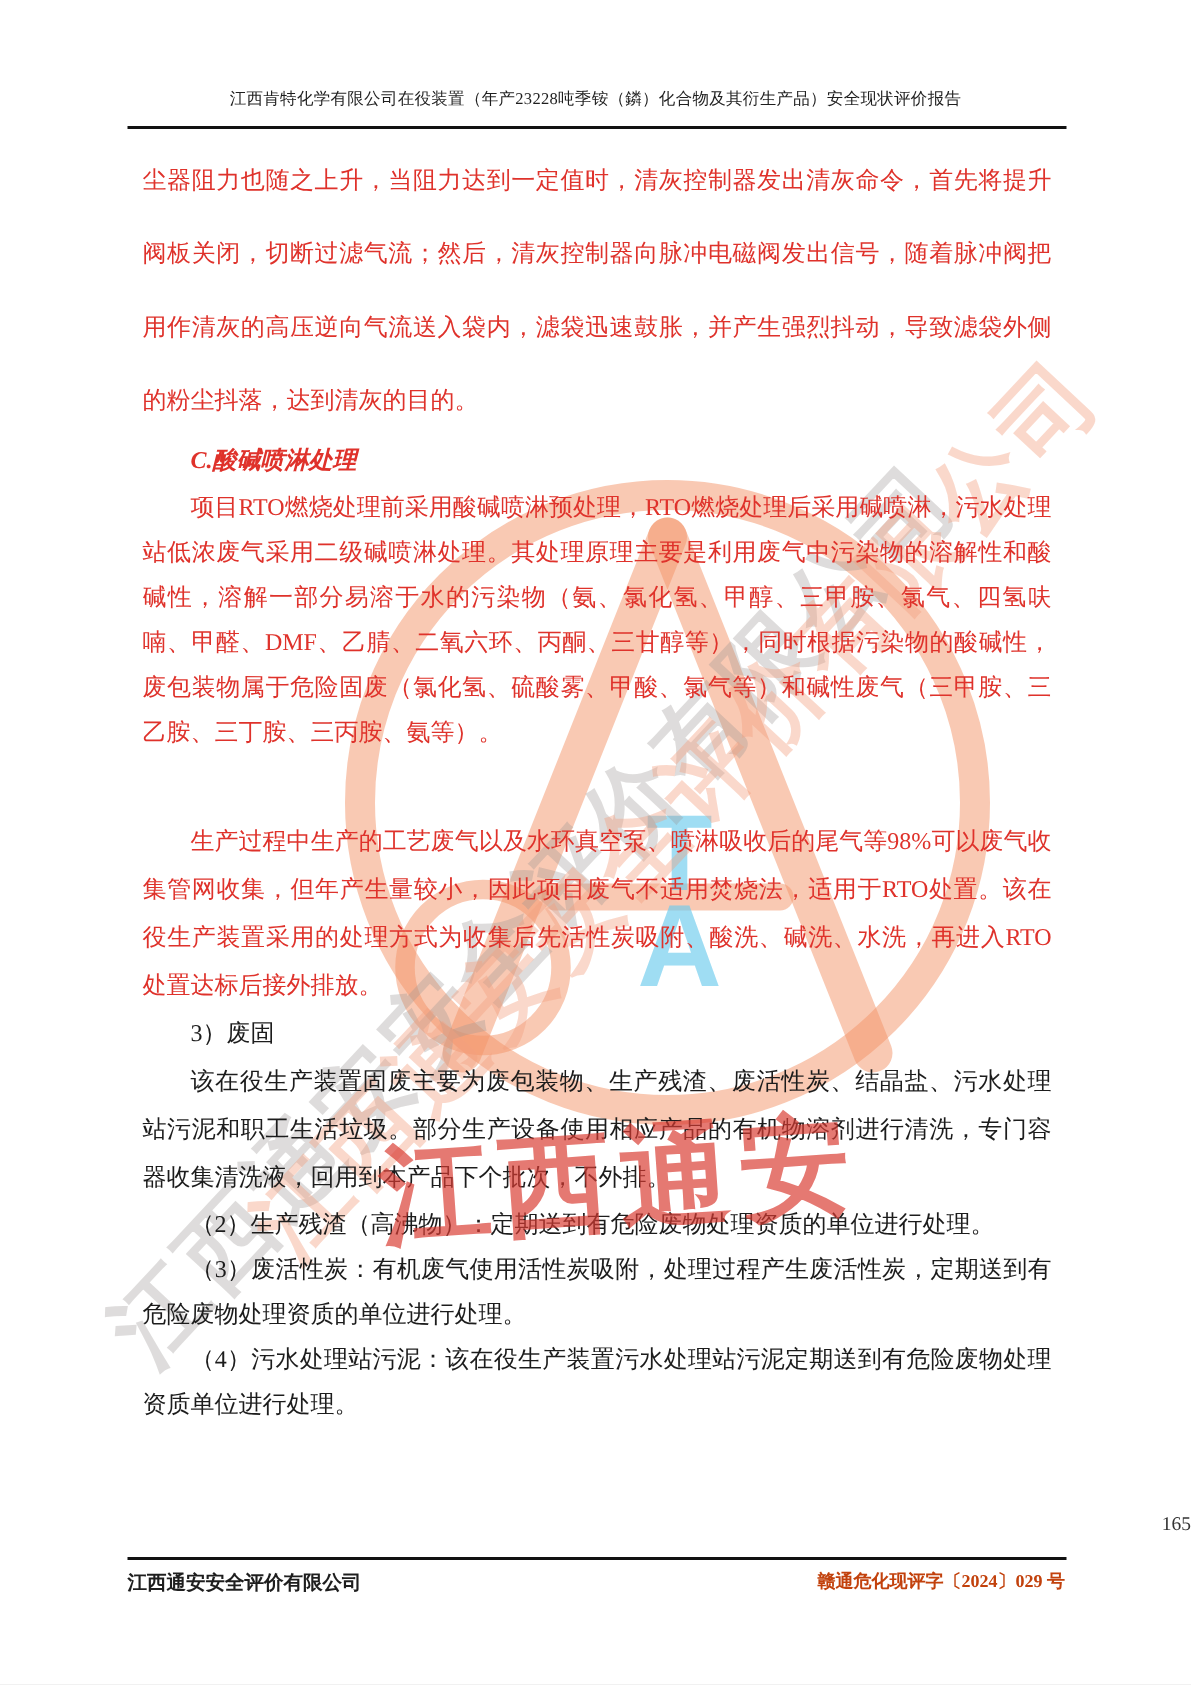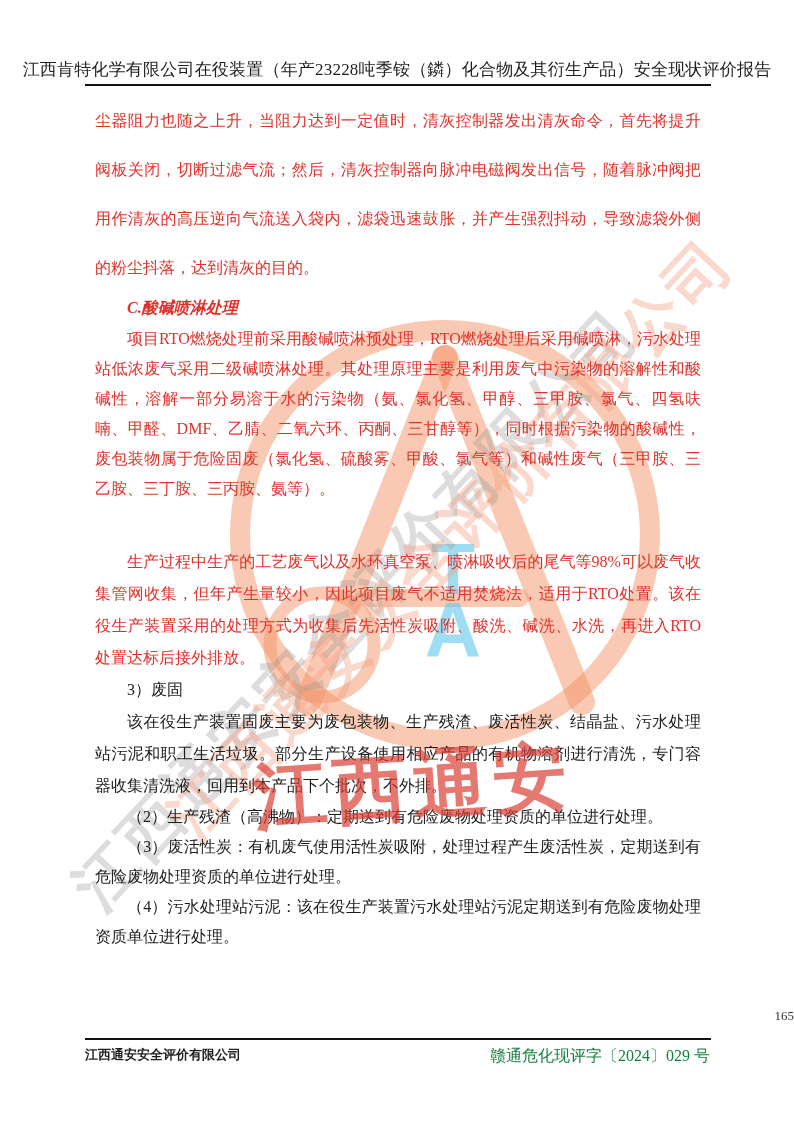--- a/index.html
+++ b/index.html
@@ -3,21 +3,21 @@
 <meta charset="utf-8">
 <style>
   html,body{margin:0;padding:0;background:#e8e8e8;}
   .page{
     position:relative;width:794px;height:1123px;margin:0 auto;background:#ffffff;
     overflow:hidden;font-family:"Liberation Serif","DejaVu Serif",serif;
   }
   
   .header-title{
     position:absolute;top:58px;left:0;right:0;text-align:center;
-    font-size:17px;color:#1e1e1e;letter-spacing:.2px;z-index:4;
+    font-size:11px;color:#1e1e1e;letter-spacing:.2px;z-index:4;
   }
   .header-rule{position:absolute;top:84px;left:85px;right:83px;height:2px;background:#111;z-index:4;}
   
   .content{position:absolute;top:96px;left:95px;width:606px;z-index:2;}
   .content p{margin:0;font-size:16px;text-align:justify;}
   .content p.red{color:var(--red);}
   .content p.black{color:var(--black);}
   .content p.bold{font-weight:bold;font-style:italic;}
   .content p.loose{line-height:49px;}
   .content p.normal{line-height:32px;}
@@ -45,21 +45,21 @@
     position:absolute;left:253px;top:738px;z-index:3;pointer-events:none;
     font-family:"Liberation Sans","DejaVu Sans",sans-serif;font-weight:bold;
     font-size:74px;letter-spacing:6px;color:var(--stamp);opacity:.68;
     transform:rotate(-4deg);white-space:nowrap;
   }
   
   .page-number{position:absolute;top:1008px;left:0;right:0;text-align:right;
     font-size:13px;color:#333;z-index:4;}
   .footer-rule{position:absolute;top:1038px;left:85px;right:83px;height:2px;background:#111;z-index:4;}
   .footer-company{position:absolute;top:1046px;left:85px;font-size:13px;font-weight:600;color:#1e1e1e;z-index:4;}
-  .footer-docnum{position:absolute;top:1046px;right:84px;font-size:16px;font-weight:normal;color:#15803d;z-index:4;}
+  .footer-docnum{position:absolute;top:1046px;right:84px;font-size:12px;font-weight:bold;color:#c2410c;z-index:4;}
 </style>
 </head>
 <body>
 
 <div class="page" style="--red: #DF322B; --black: #1C1C1C; --stamp: #D93A31; --wm-blue: #6DCBEE; --wm-gray: #9B9694; --wm-peach: #F3A080;">
 
   <div class="header-title">江西肯特化学有限公司在役装置（年产23228吨季铵（鏻）化合物及其衍生产品）安全现状评价报告</div>
   <div class="header-rule"></div>
 
   <div class="wm-layer">

